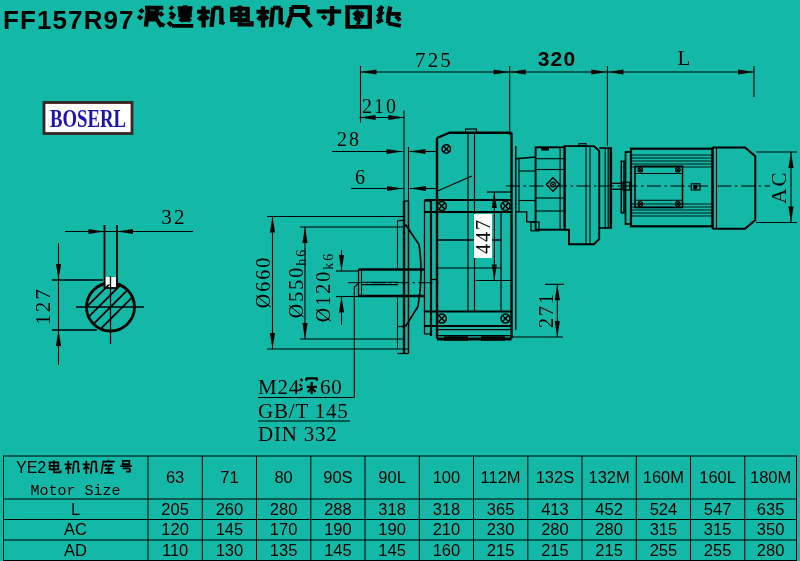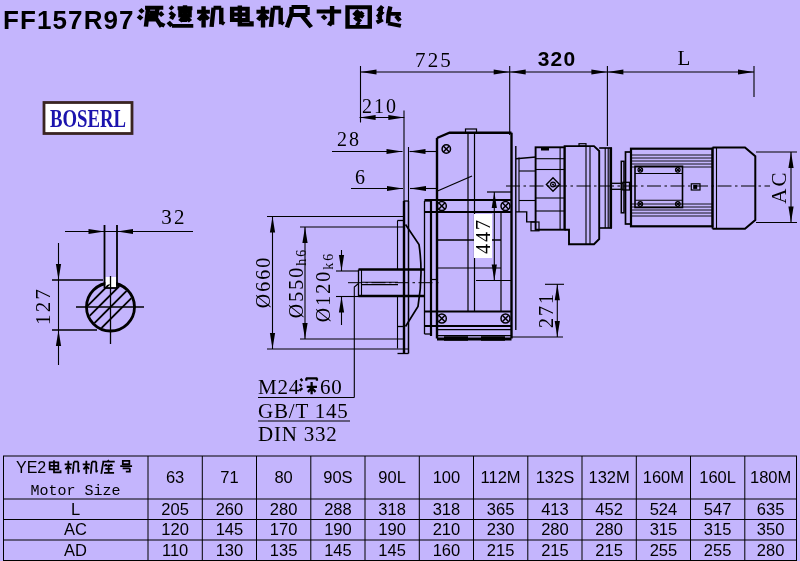--- a/index.html
+++ b/index.html
@@ -1,16 +1,16 @@
 <!DOCTYPE html>
 <html><head>
 <meta charset="utf-8">
 <style>
 html,body{margin:0;padding:0;background:#fff;}
-.page{position:relative;width:800px;height:561px;background:#c4b5fd;overflow:hidden;}
+.page{position:relative;width:800px;height:561px;background:#14b8a6;overflow:hidden;}
 svg{position:absolute;top:0;left:0;}
 text{fill:#000;}
 .ser{font-family:"Liberation Serif",serif;font-size:21px;letter-spacing:2.2px;}
 .ser20{font-family:"Liberation Serif",serif;font-size:20px;letter-spacing:2px;}
 .sub{font-family:"Liberation Serif",serif;font-size:14px;}
 .bold320{font-family:"Liberation Sans",sans-serif;font-size:21px;font-weight:bold;letter-spacing:1.2px;}
 .tnum{font-family:"Liberation Sans",sans-serif;font-size:16.5px;}
 .mono{font-family:"Liberation Mono",monospace;font-size:15px;}
 .thin{stroke:#000;stroke-width:1.1;fill:none;}
 .med{stroke:#000;stroke-width:1.6;fill:none;}

